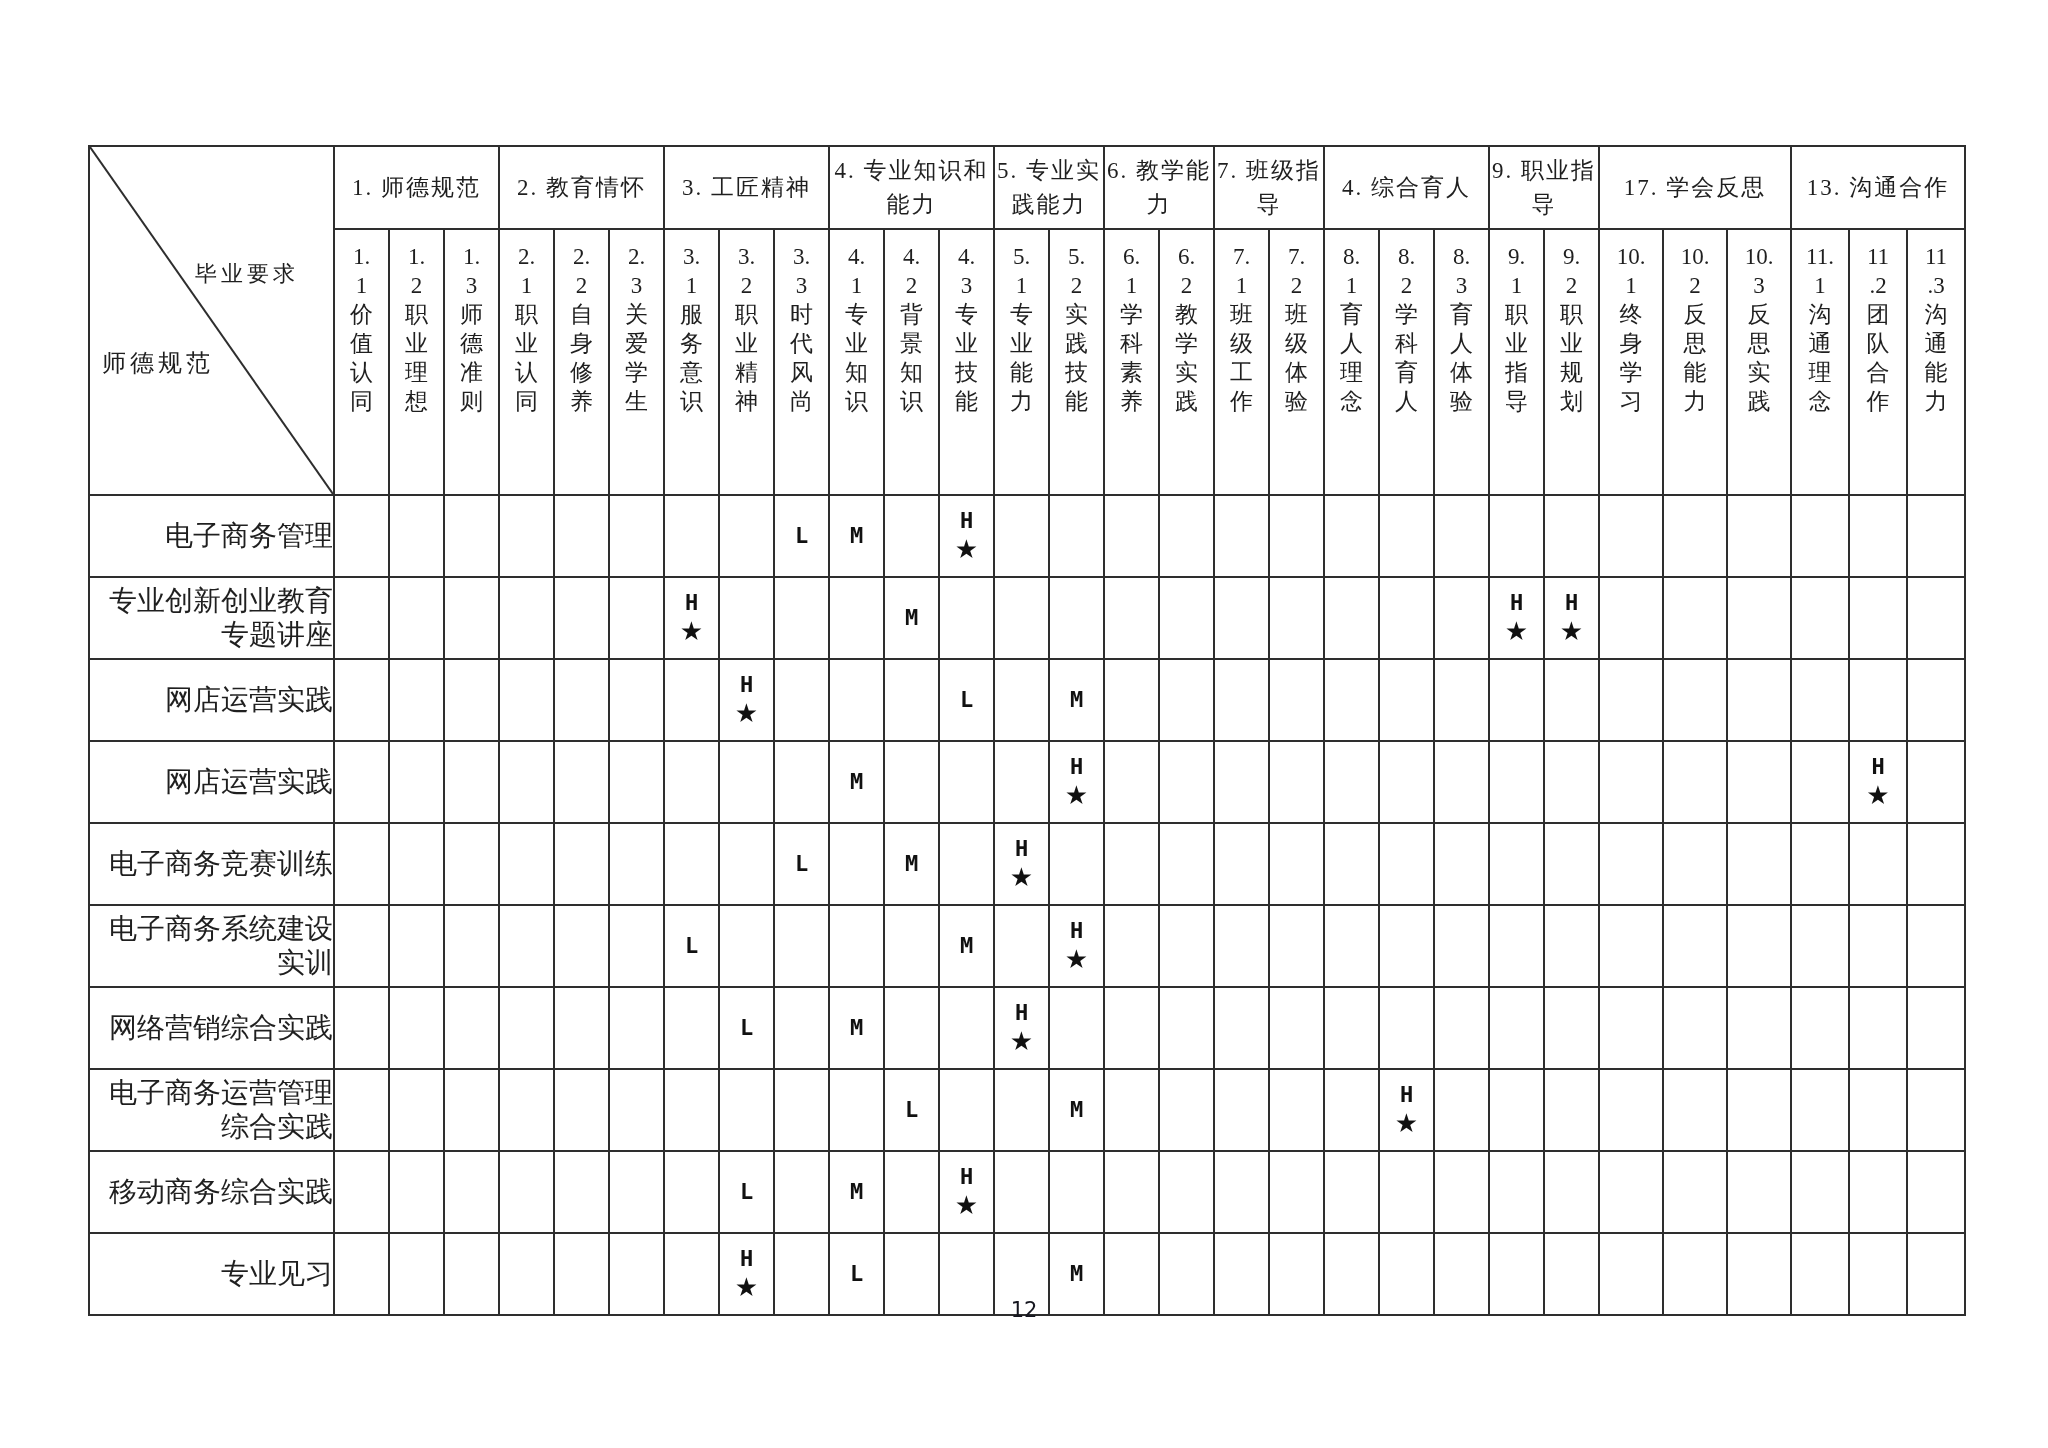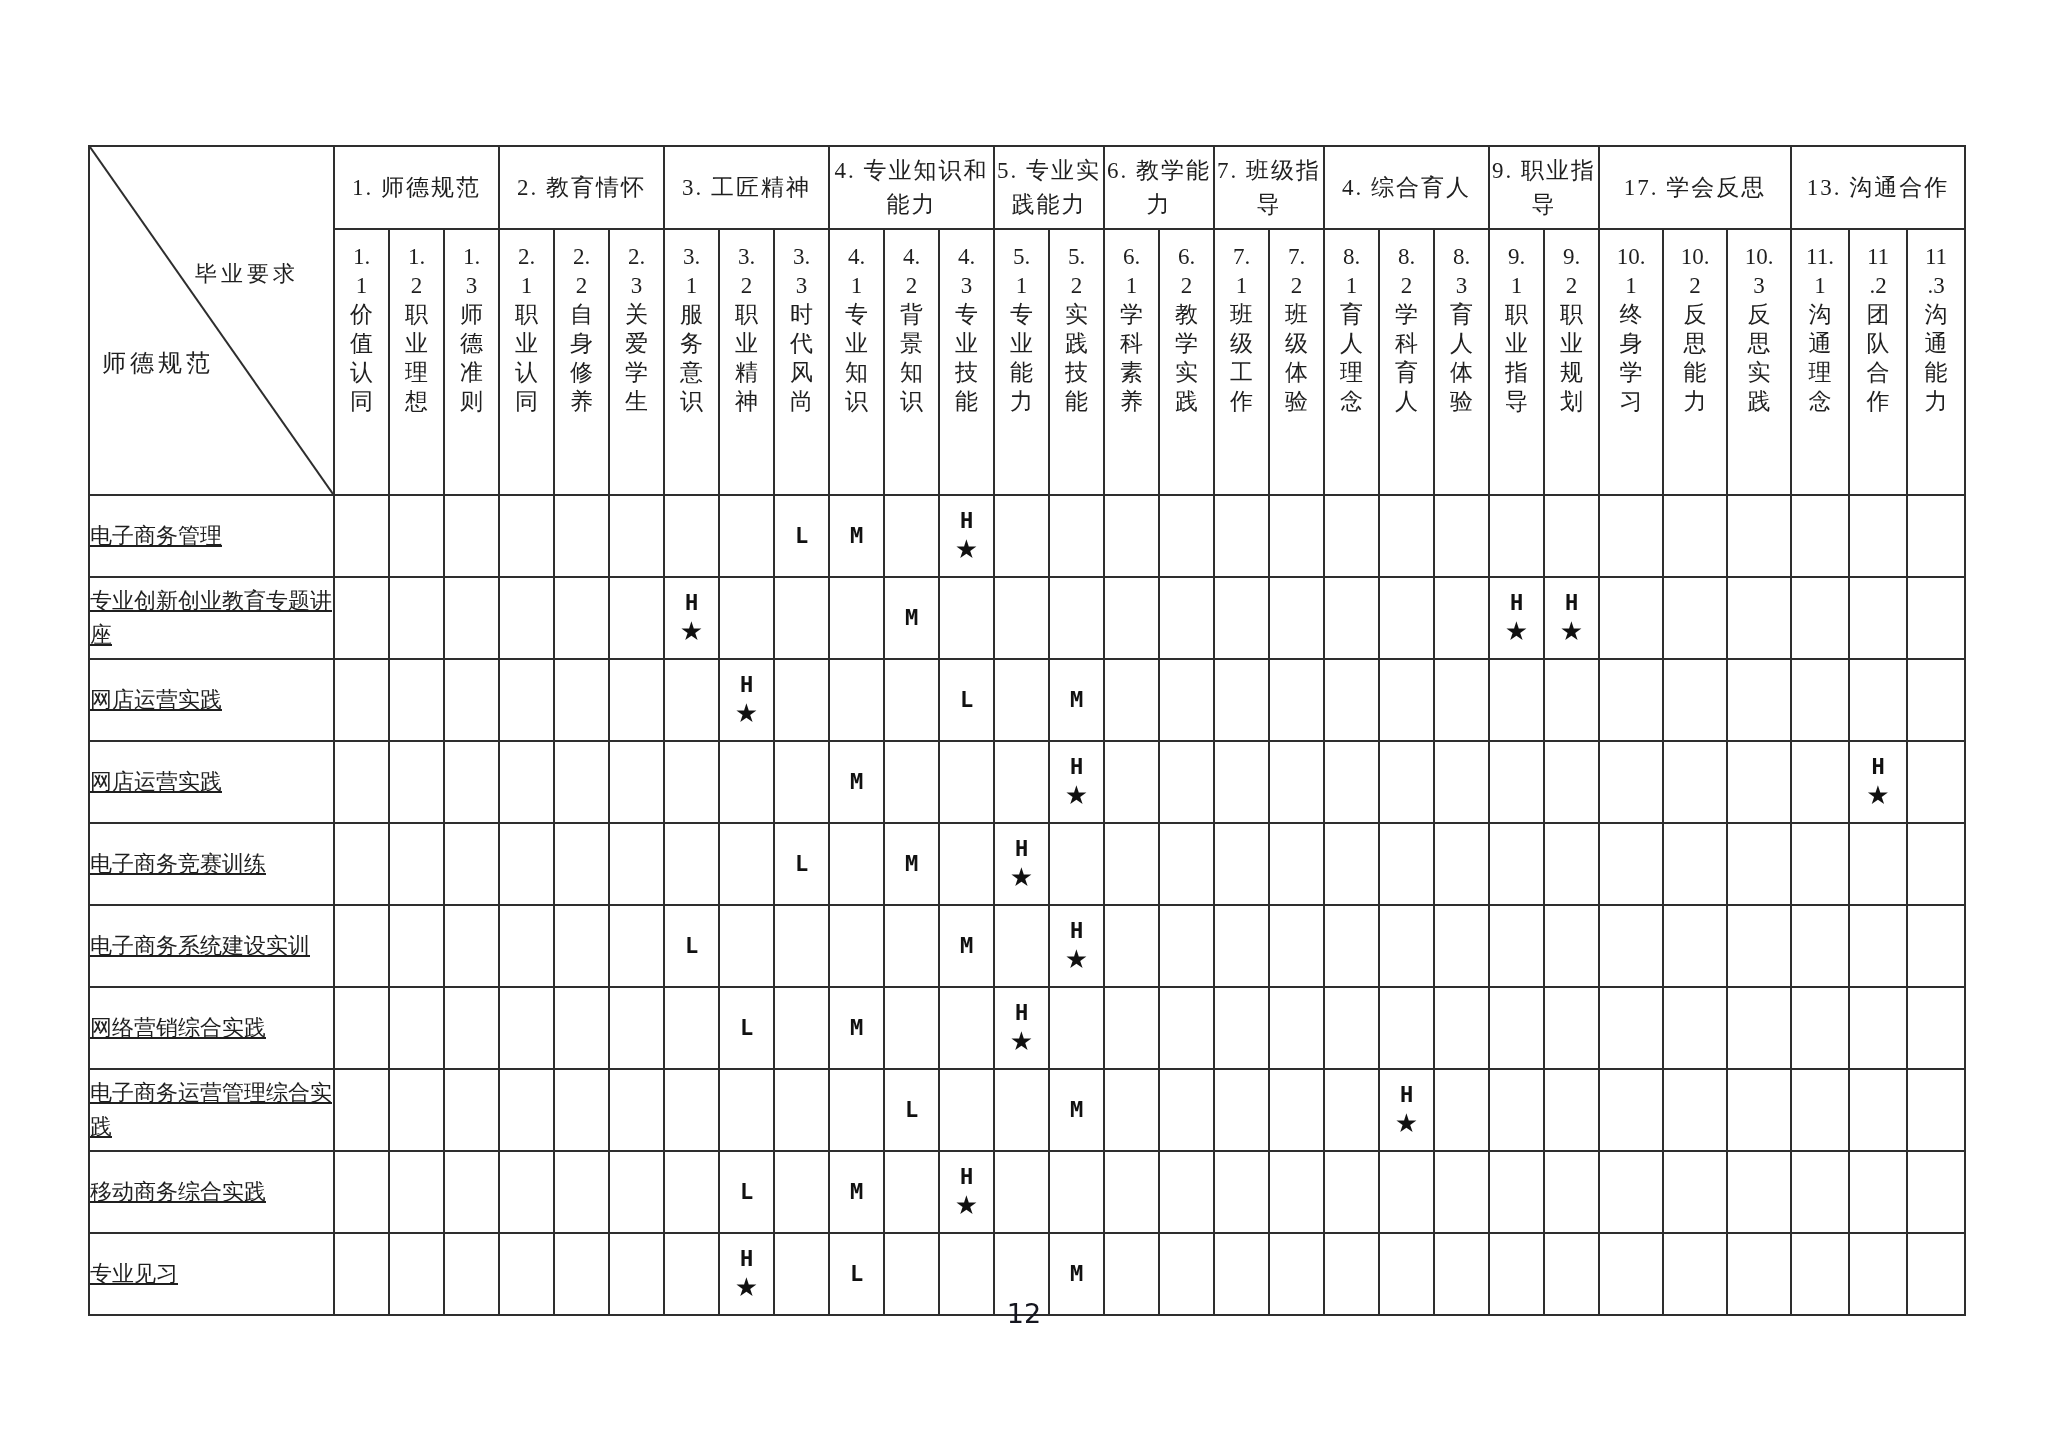--- a/index.html
+++ b/index.html
@@ -29,37 +29,37 @@
     font-size:24px; letter-spacing:4px; white-space:nowrap;
   }
   th.group {
     height:81px; vertical-align:middle; text-align:center;
     font-size:23px; line-height:34px; letter-spacing:2px;
   }
   th.sub { height:264px; vertical-align:top; text-align:center; }
   .sub-stack { padding-top:12px; font-size:23px; line-height:29px; }
   .sub-stack div { text-align:center; }
   td.course {
-    vertical-align:middle; text-align:left;
-    padding:4px 6px 4px 8px; font-size:22px; line-height:34px;text-decoration:underline;
+    vertical-align:middle; text-align:right;
+    padding:4px 6px 4px 8px; font-size:28px; line-height:34px;
   }
   td.cell { height:80px; vertical-align:middle; text-align:center; }
   .mark {
     font-family:"DejaVu Sans Mono",monospace;
     font-weight:bold; font-size:22px; line-height:26px; color:#111111;
   }
   .mark-stack { display:inline-block; }
   .mark-stack .mark-letter {
     font-family:"DejaVu Sans Mono",monospace;
     font-weight:bold; font-size:22px; line-height:28px; color:#111111;
   }
   .mark-stack .mark-star { font-size:26px; line-height:30px; color:#111111; }
   .page-number {
     position:absolute; left:0; right:0; top:1298px;
-    text-align:center; font-size:27px; color:#15161f;
+    text-align:center; font-size:21px; color:#15161f;
     font-family:"DejaVu Sans","Liberation Sans",sans-serif;
   }
 </style>
 </head>
 <body>
 
 <div class="page">
   <table class="matrix">
     <colgroup>
         <col style="width: 245px;">

